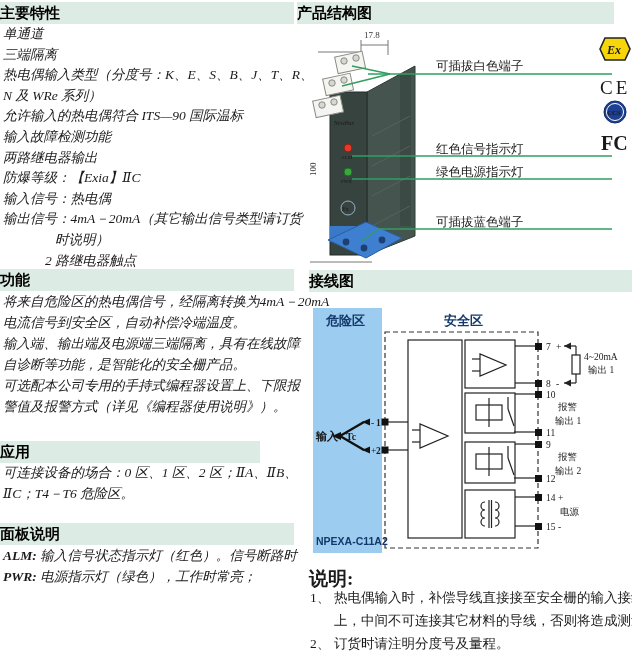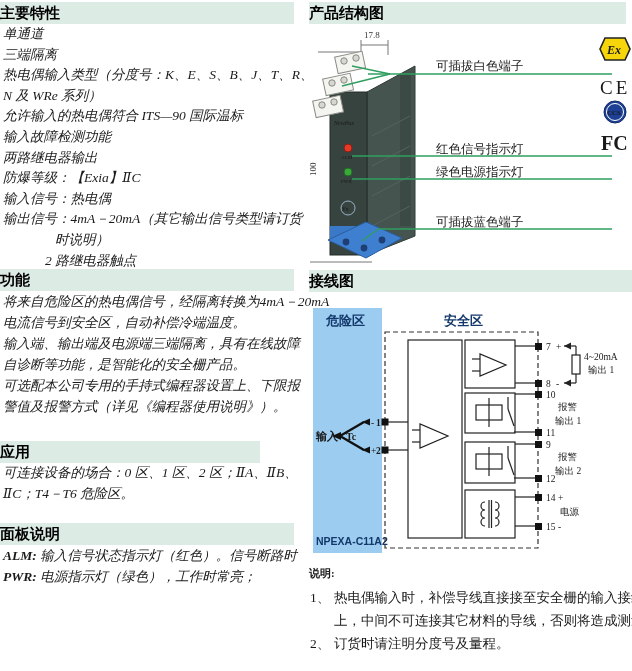--- a/index.html
+++ b/index.html
@@ -9,21 +9,21 @@
        font-weight:bold;font-size:15px;line-height:22px;box-sizing:border-box;color:#000;}
   .tl{white-space:nowrap;}
   .lines{position:absolute;font-size:13.5px;font-style:italic;}
   .feat{top:24px;left:3px;line-height:20.6px;}
   .func{top:291px;left:3px;line-height:21px;}
   .appl{top:462px;left:3px;line-height:21px;}
   .panel{top:545px;left:3px;line-height:21px;}
   .ind52{padding-left:52px;}
   .ind42{padding-left:42px;}
   .blatin{font-weight:bold;}
-  .notes-title{position:absolute;left:309px;top:566px;font-size:11px;font-weight:bold;}
+  .notes-title{position:absolute;left:309px;top:566px;font-size:19px;font-weight:bold;}
   .note-num{position:absolute;left:310px;font-size:13.5px;}
   .note-txt{position:absolute;left:334px;font-size:13.5px;white-space:nowrap;}
   svg text{font-family:"Liberation Serif","DejaVu Serif",serif;fill:#1a1a1a;}
   svg .lbl{font-size:12.5px;}
   svg .navy{fill:#14386b;font-weight:bold;font-family:"Liberation Sans","DejaVu Sans",sans-serif;}
   svg .small{font-size:9.5px;}
   svg .dim{font-size:9px;fill:#333;}
 </style>
 </head>
 <body>
@@ -61,21 +61,21 @@
     <div class="tl">可连接设备的场合：0 区、1 区、2 区；ⅡA、ⅡB、</div>
     <div class="tl">ⅡC；T4－T6 危险区。</div>
   </div>
 
   <div class="bar" style="left:0;top:523px;width:294px;">面板说明</div>
   <div class="lines panel">
     <div class="tl"><span class="blatin">ALM:</span> <span>输入信号状态指示灯（红色）。信号断路时</span></div>
     <div class="tl"><span class="blatin">PWR:</span> <span>电源指示灯（绿色），工作时常亮；</span></div>
   </div>
 
-  <div class="bar" style="left:309px;top:2px;width:317px;">产品结构图</div>
+  <div class="bar" style="left:297px;top:2px;width:317px;">产品结构图</div>
 
   <svg style="position:absolute;left:308px;top:26px;" width="324" height="242" viewBox="0 0 324 242">
 
     <line x1="10" y1="26" x2="53" y2="26" stroke="#777" stroke-width="1"></line>
     <line x1="53" y1="14" x2="53" y2="29" stroke="#777" stroke-width="1"></line>
     <line x1="80" y1="14" x2="80" y2="29" stroke="#777" stroke-width="1"></line>
     <line x1="53" y1="19" x2="80" y2="19" stroke="#777" stroke-width="1"></line>
     <text class="dim" x="56" y="12">17.8</text>
 
     <text class="dim" x="8" y="150" transform="rotate(-90 8 150)">100</text>

